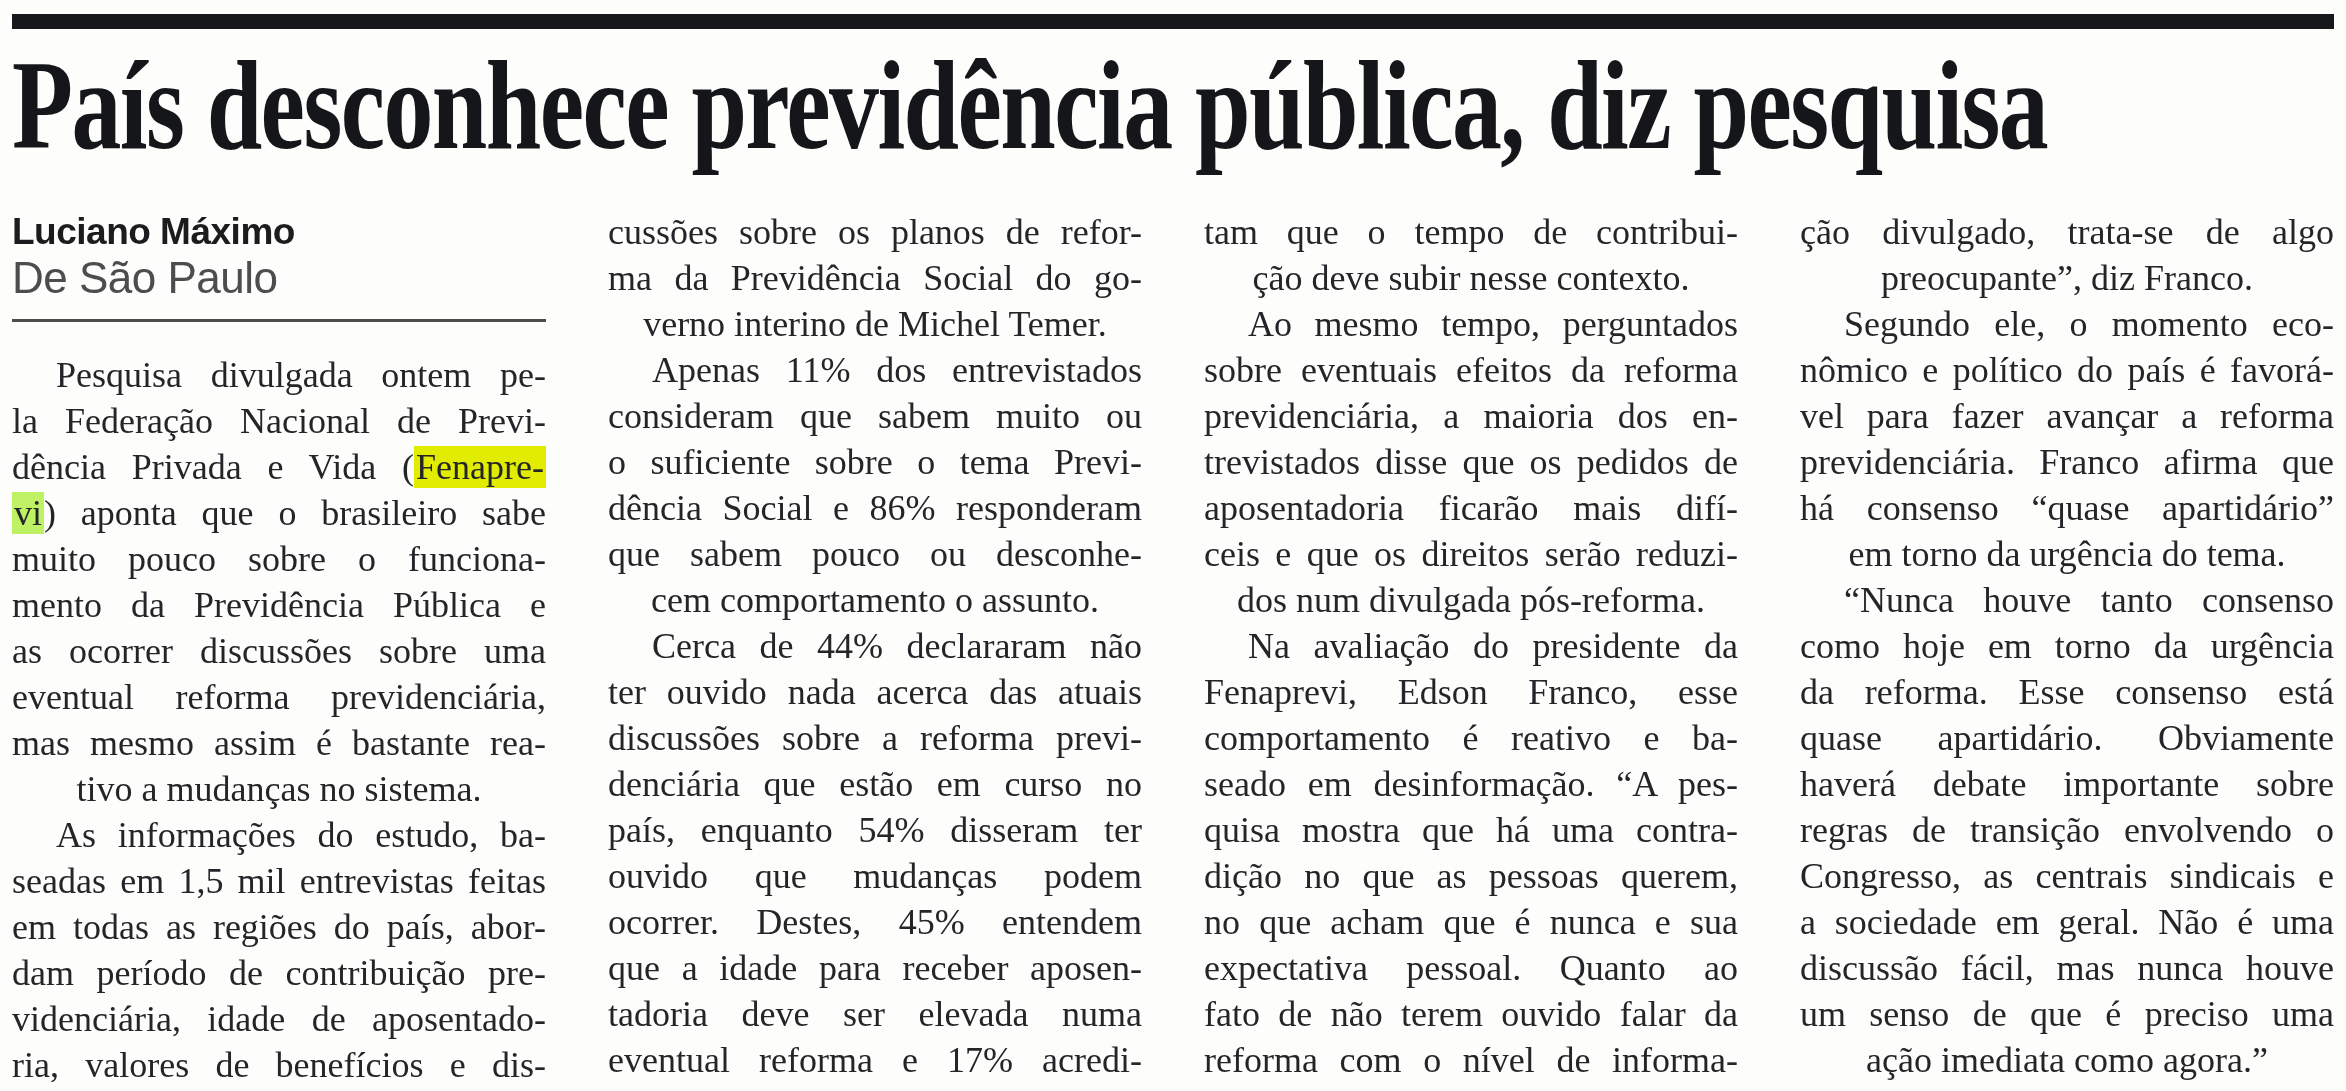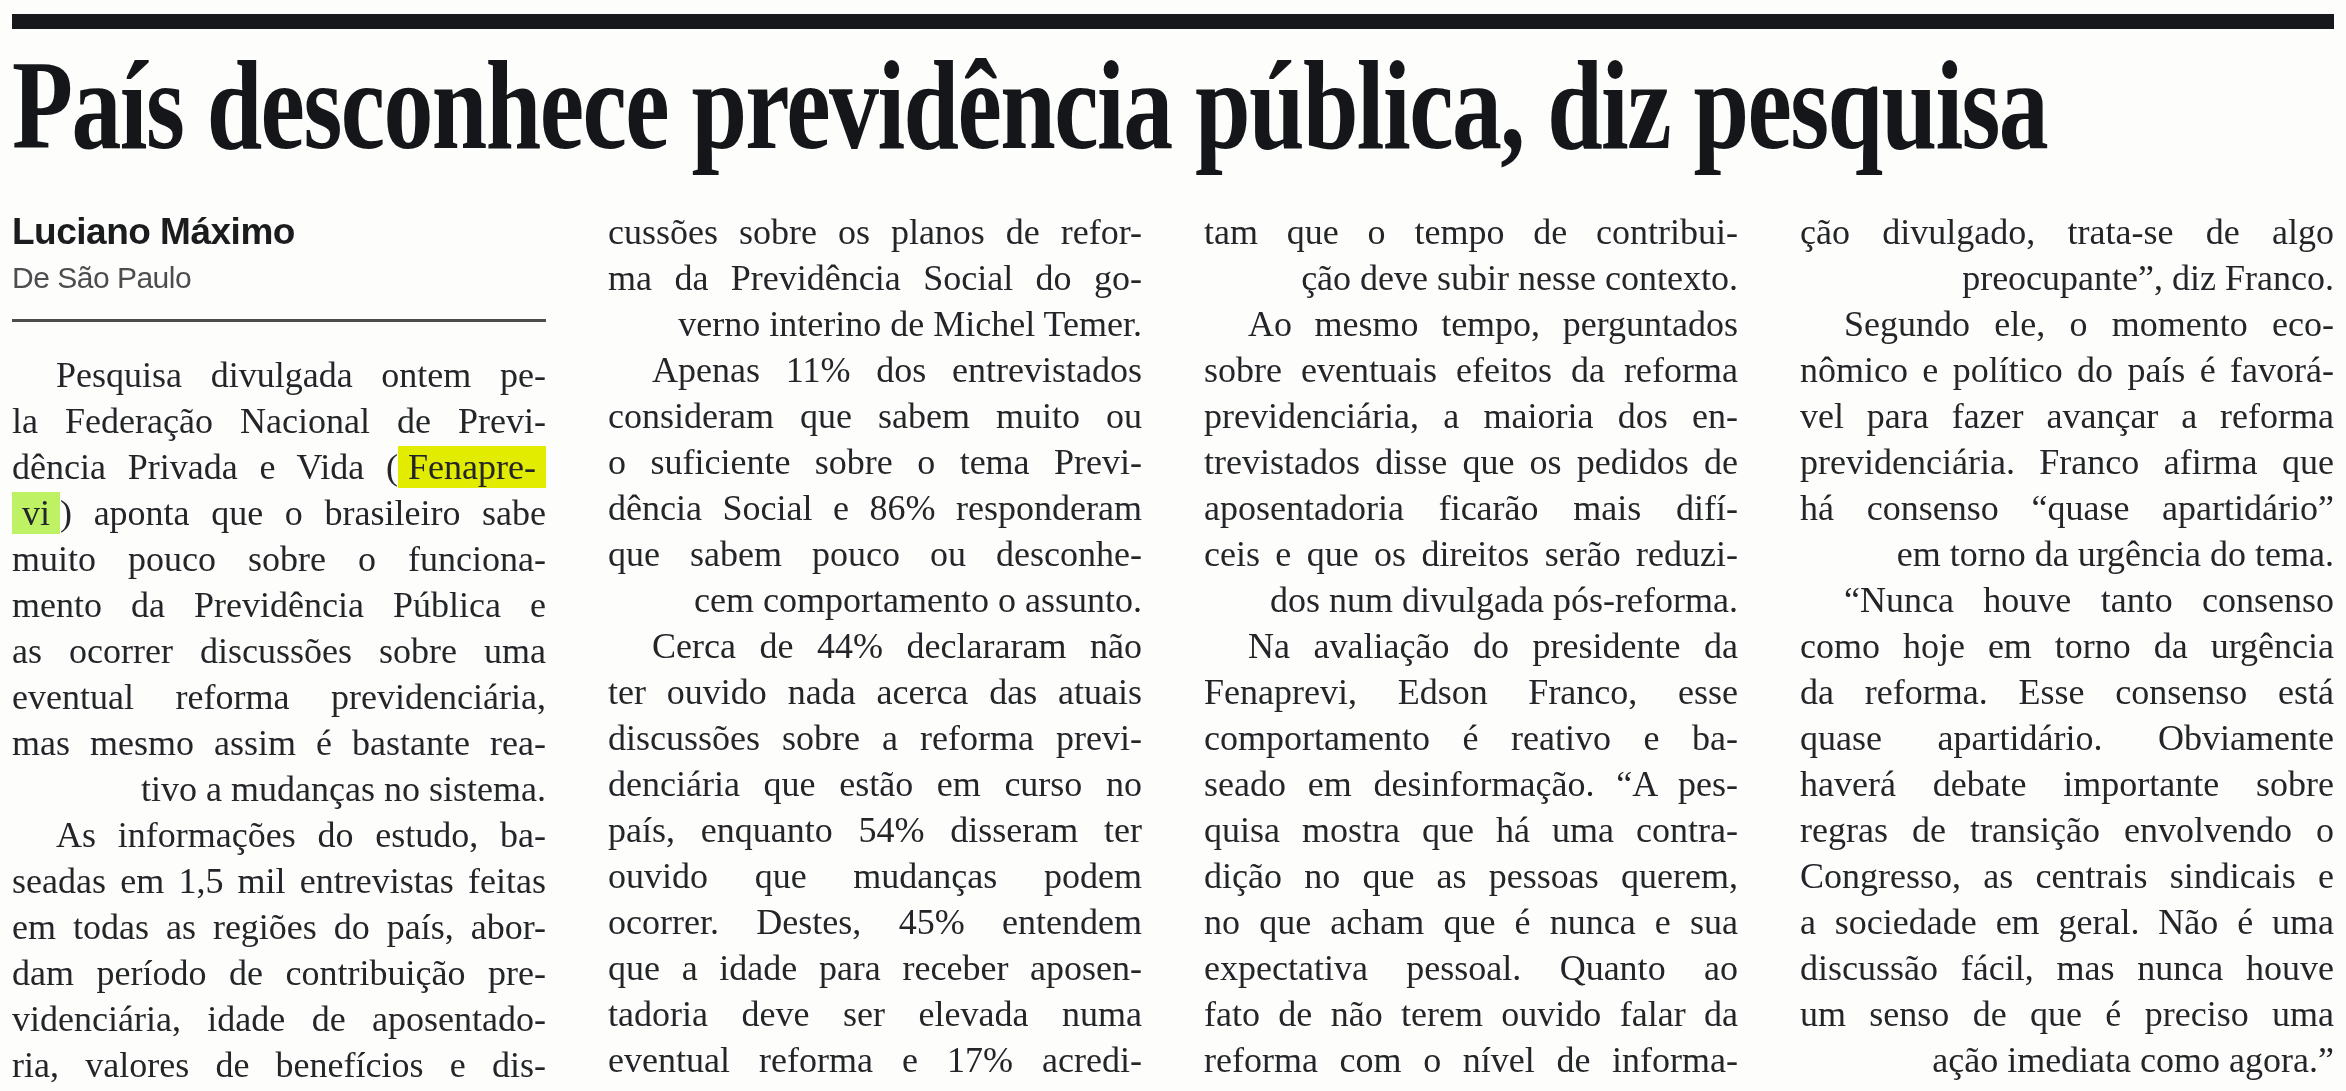--- a/index.html
+++ b/index.html
@@ -48,21 +48,21 @@
   .byline-name {
     font-family:"Liberation Sans", sans-serif;
     font-weight:bold;
     font-size:37px;
     line-height:46px;
     letter-spacing:-0.5px;
     color:#1b1c1e;
   }
   .byline-loc {
     font-family:"Liberation Sans", sans-serif;
-    font-size:30px;
+    font-size:44px;
     line-height:46px;
     letter-spacing:-0.5px;
     color:#4c4d4f;
   }
   .byline-rule {
     border:0;
     border-top:3px solid #4d4d4d;
     margin:18px 0 0 0;
     width:100%;
   }
@@ -70,25 +70,25 @@
   .bline {
     font-size:36px;
     line-height:46px;
     height:46px;
     overflow:hidden;
     text-align:justify;
     color:#232528;
   }
   
   .bline::after { content:""; display:inline-block; width:100%; height:0; }
-  .bline.endline { text-align:right; }
+  .bline.endline { text-align:center; }
   .bline.endline::after { content:none; }
   .bline.indent { text-indent:44px; }
 
-  .hl { background:#e2ec00; padding:1px 10px; }
+  .hl { background:#e2ec00; padding:1px 2px; }
 </style>
 </head>
 <body>
 
 <div class="page">
 
   <div class="topbar"></div>
 
   <h1 class="headline" style="margin:0;">
     <span class="scale">País desconhece previdência pública, diz pesquisa</span>

